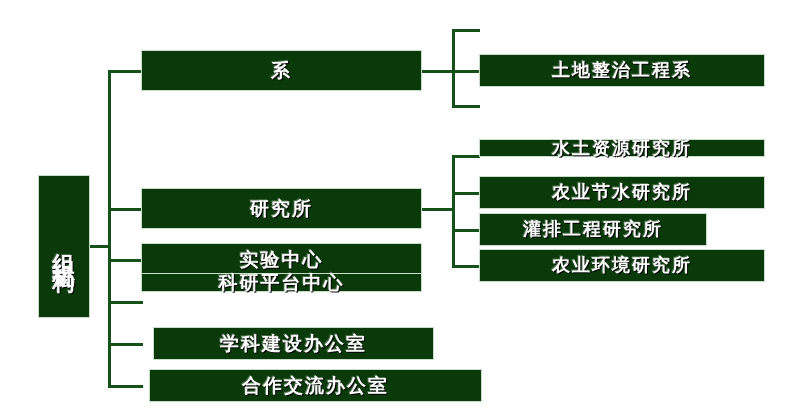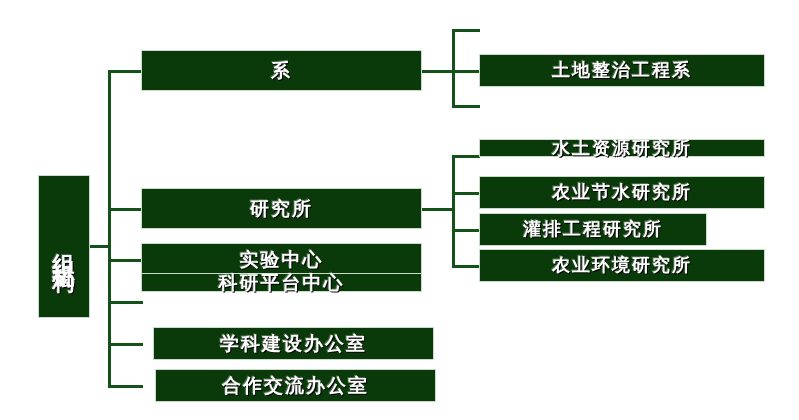--- a/index.html
+++ b/index.html
@@ -92,21 +92,21 @@
   <div class="node level2" style="left:141px; top:50px; width:281px; height:41px;">系</div>
 
   <div class="node level2" style="left:141px; top:188px; width:281px; height:41px;">研究所</div>
 
   <div class="node level2" style="left:141px; top:243px; width:281px; height:33px;">实验中心</div>
 
   <div class="node level2" style="left:141px; top:273px; width:281px; height:19px;">科研平台中心</div>
 
   <div class="node level2" style="left:153px; top:327px; width:281px; height:33px;">学科建设办公室</div>
 
-  <div class="node level2" style="left:155px; top:369px; width:281px; height:33px;">合作交流办公室</div>
+  <div class="node level2" style="left:149px; top:369px; width:333px; height:33px;">合作交流办公室</div>
 
 
   <div class="node level3" style="left:479px; top:54px; width:286px; height:33px;">土地整治工程系</div>
 
 
   <div class="node level3" style="left:479px; top:139px; width:286px; height:18px;">水土资源研究所</div>
 
   <div class="node level3" style="left:479px; top:176px; width:286px; height:33px;">农业节水研究所</div>
 
   <div class="node level3" style="left:479px; top:213px; width:228px; height:33px;">灌排工程研究所</div>

